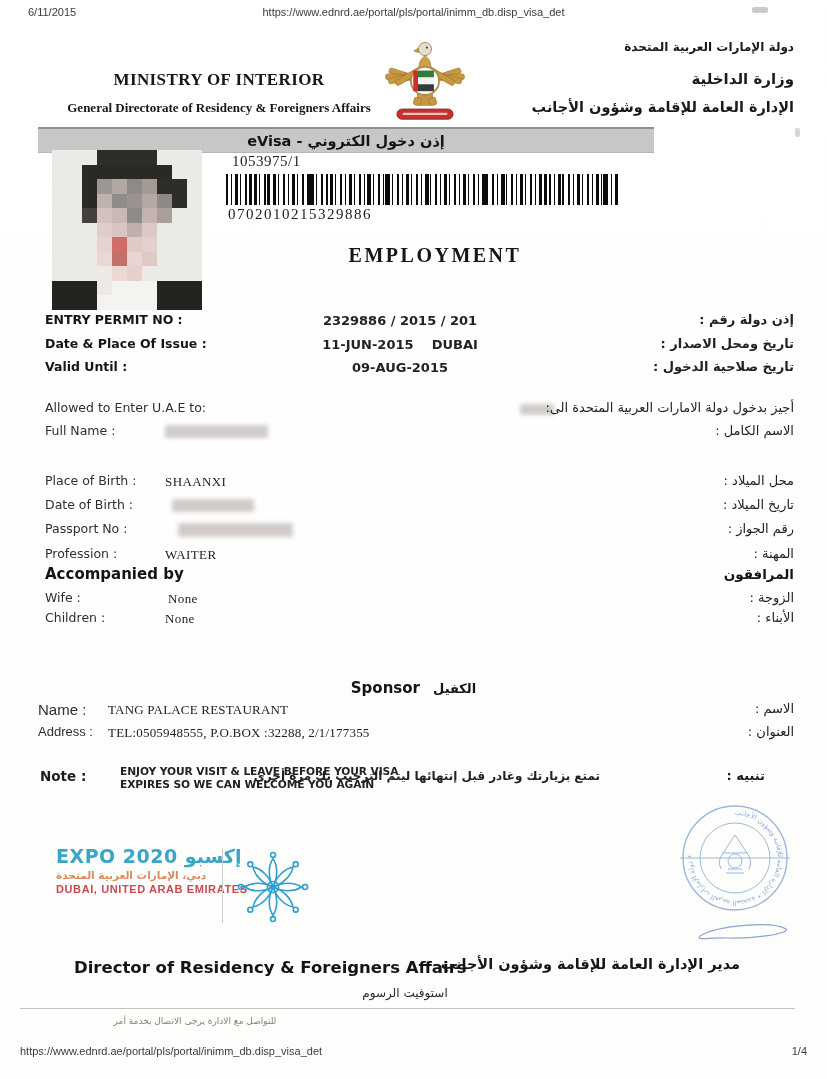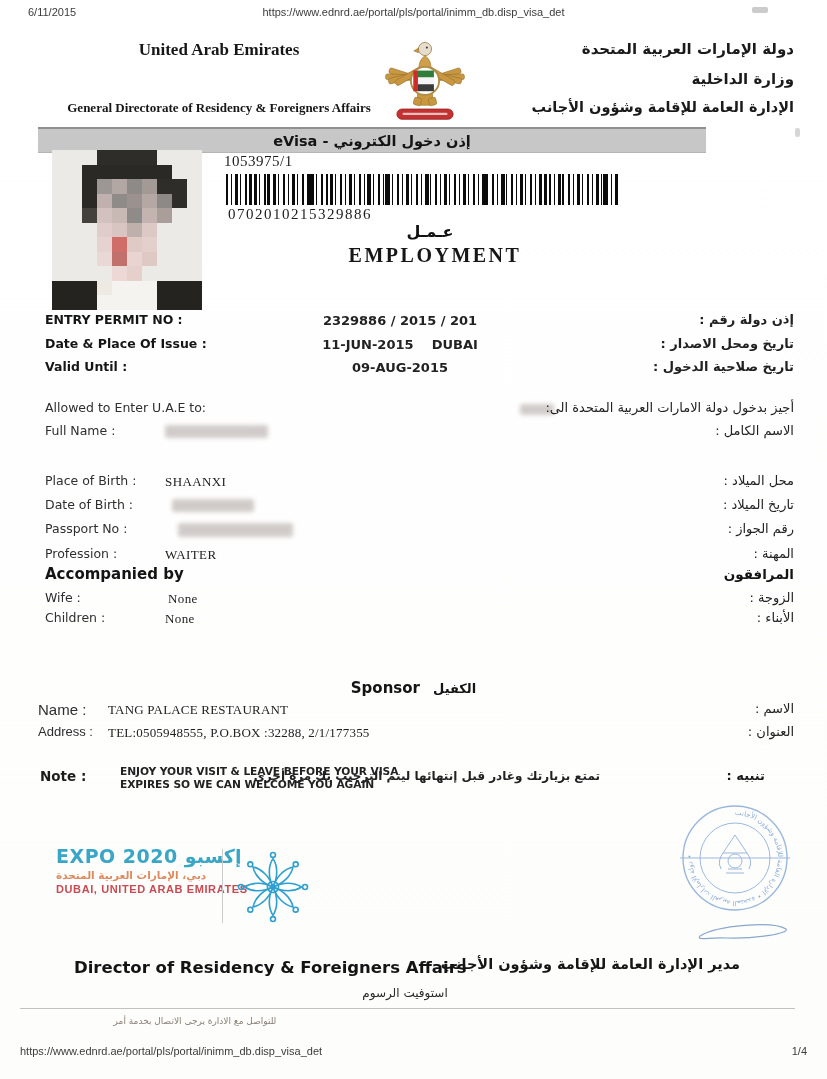--- a/index.html
+++ b/index.html
@@ -14,21 +14,21 @@
   .ar{font-family:"DejaVu Sans",sans-serif;direction:rtl;unicode-bidi:isolate;}
 
   
   .print-meta{font:11px "Liberation Sans",sans-serif;color:#3c3c3c;}
 
   
   .lh-en{left:35px;width:368px;text-align:center;font-family:"Liberation Serif",serif;font-weight:bold;color:#171717;}
   .lh-ar{right:33px;width:320px;text-align:right;font-weight:bold;color:#1a1a1a;}
 
   .banner{
-    left:38px;top:127px;width:668px;height:23px;background:#c7c7c7;
+    left:38px;top:127px;width:616px;height:23px;background:#c7c7c7;
     border-top:2px solid #8f8f8f;box-shadow:0 1px 0 #b5b5b5;
     display:flex;align-items:center;justify-content:center;
     font-weight:bold;font-size:14.5px;color:#141414;
   }
 
   .photo-frame{left:52px;top:150px;width:150px;height:160px;}
 
   .barcode{
     left:226px;top:174px;width:393px;height:31px;background:#fff;
     background-image:
@@ -64,24 +64,24 @@
 </style>
 </head>
 <body>
 
 <div id="page">
 
   <div class="abs print-meta" style="left:28px;top:6px;">6/11/2015</div>
   <div class="abs print-meta" style="left:0;top:6px;width:827px;text-align:center;">https://www.ednrd.ae/portal/pls/portal/inimm_db.disp_visa_det</div>
   <div class="abs artifact" style="left:752px;top:7px;width:16px;height:6px;opacity:.45;"></div>
 
-  <div class="abs lh-en" style="top:40px;font-size:17px;">United Arab Emirates</div>
+  <div class="abs lh-en" style="top:70px;font-size:17px;letter-spacing:.4px;">MINISTRY OF INTERIOR</div>
   <div class="abs lh-en" style="top:100px;font-size:13px;">General Directorate of Residency &amp; Foreigners Affairs</div>
 
-  <div class="abs lh-ar ar" style="top:40px;font-size:15px;">دولة الإمارات العربية المتحدة</div>
+  <div class="abs lh-ar ar" style="top:40px;font-size:12px;">دولة الإمارات العربية المتحدة</div>
   <div class="abs lh-ar ar" style="top:70px;font-size:15px;">وزارة الداخلية</div>
   <div class="abs lh-ar ar" style="top:99px;font-size:14.5px;">الإدارة العامة للإقامة وشؤون الأجانب</div>
 
   <div class="abs" style="left:378px;top:34px;width:94px;height:90px;">
     <svg width="94" height="90" viewBox="0 0 100 96">
       <g stroke="#9a7634" stroke-width="0.7" fill="#c9973f">
         <g>
           <rect x="10" y="48" width="40" height="6" rx="2" transform="rotate(18 50 51)"></rect>
           <rect x="8" y="44" width="42" height="6" rx="2" transform="rotate(2 50 47)"></rect>
           <rect x="10" y="38" width="40" height="6" rx="2" transform="rotate(-14 50 41)"></rect>
@@ -151,24 +151,23 @@
       <rect x="6" y="7" width="1" height="1" fill="#dec9c5"></rect>
       <rect x="4" y="8" width="1" height="1" fill="#ecd9d5"></rect>
       <rect x="5" y="8" width="1" height="1" fill="#e6d0cc"></rect>
       <rect x="0" y="9" width="3" height="2" fill="#24231f"></rect>
       <rect x="7" y="9" width="3" height="2" fill="#24231f"></rect>
       <rect x="3" y="9" width="4" height="2" fill="#f5f3f0"></rect>
       <rect x="3" y="9" width="1" height="1" fill="#efe9e4"></rect>
     </svg>
   </div>
 
-  <div class="abs serif" style="left:224px;top:153px;font-size:15px;letter-spacing:.5px;color:#1d1d1d;">1053975/1</div>
+  <div class="abs serif" style="left:232px;top:153px;font-size:15px;letter-spacing:.5px;color:#1d1d1d;">1053975/1</div>
   <div class="abs barcode"></div>
   <div class="abs serif" style="left:228px;top:206px;font-size:15px;letter-spacing:1.5px;color:#1d1d1d;">0702010215329886</div>
-  <div class="abs ar" style="left:330px;top:222px;width:200px;text-align:center;font-weight:bold;font-size:16px;color:#111;">عـمـل</div>
   <div class="abs serif" style="left:280px;top:244px;width:310px;text-align:center;font-weight:bold;font-size:20px;letter-spacing:2.5px;color:#161616;">EMPLOYMENT</div>
 
   <div class="abs frow hot" style="top:312px;">
     <span class="lbl">ENTRY PERMIT NO :</span>
     <span class="val">2329886 / 2015 / 201</span>
     <span class="arl ar">إذن دولة رقم :</span>
   </div>
   <div class="abs frow hot" style="top:336px;">
     <span class="lbl">Date &amp; Place Of Issue :</span>
     <span class="val">11-JUN-2015    DUBAI</span>

